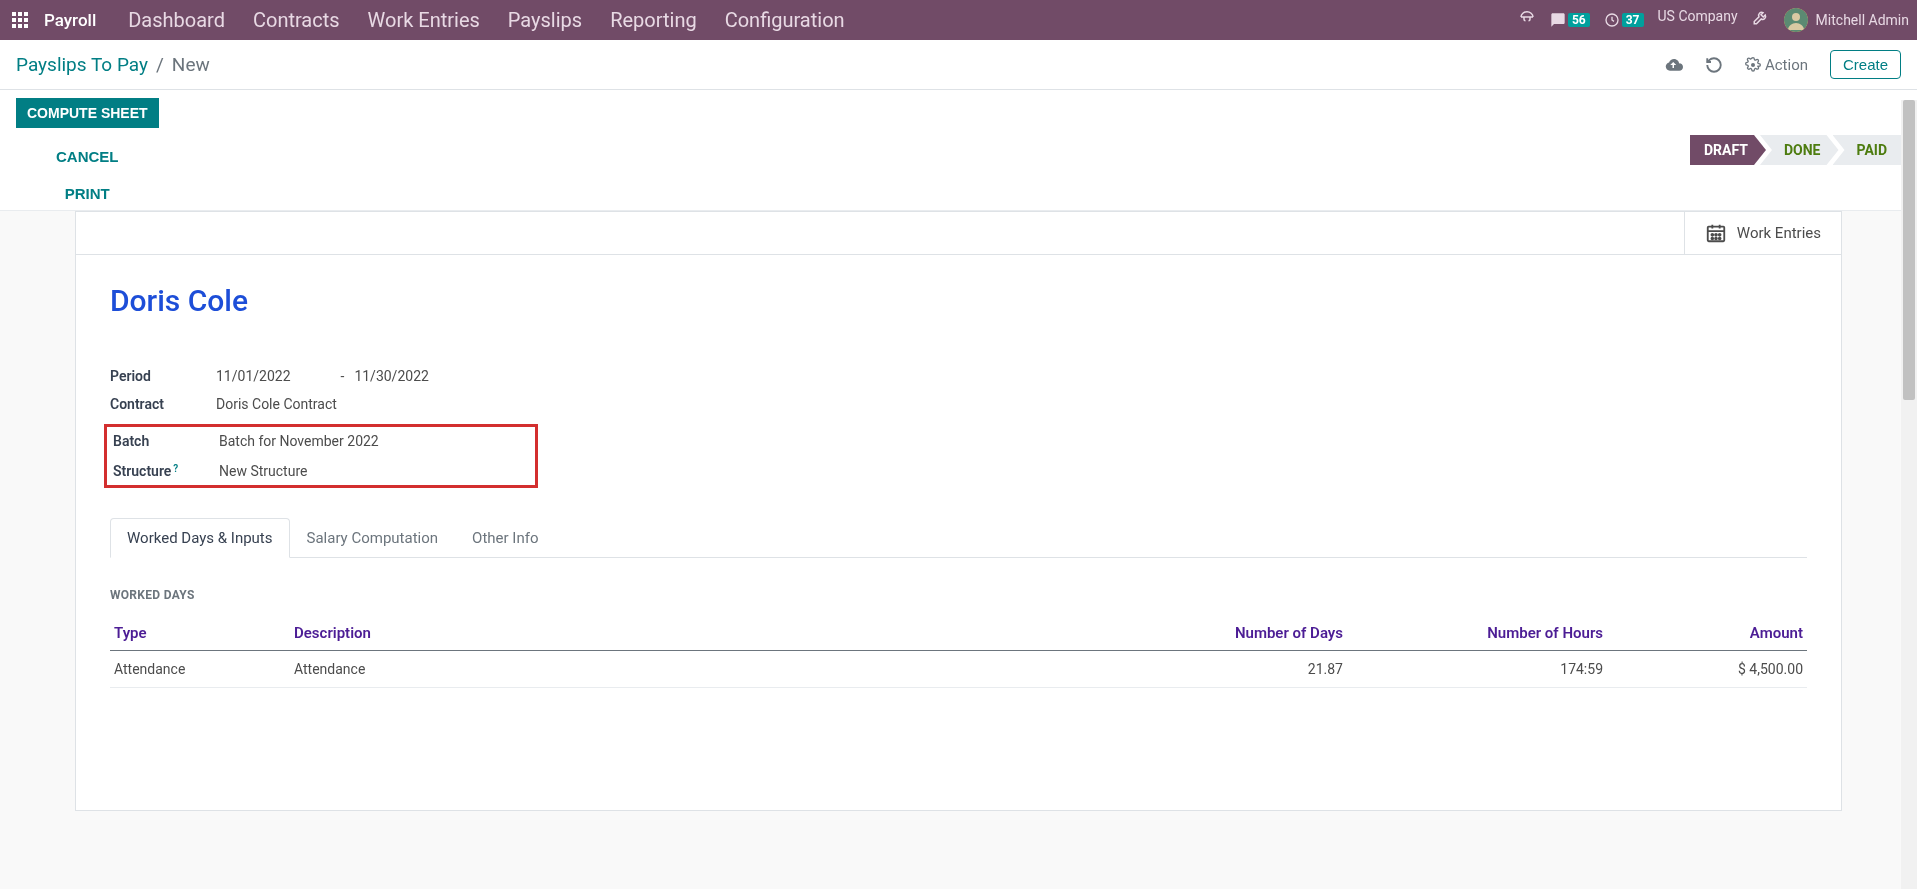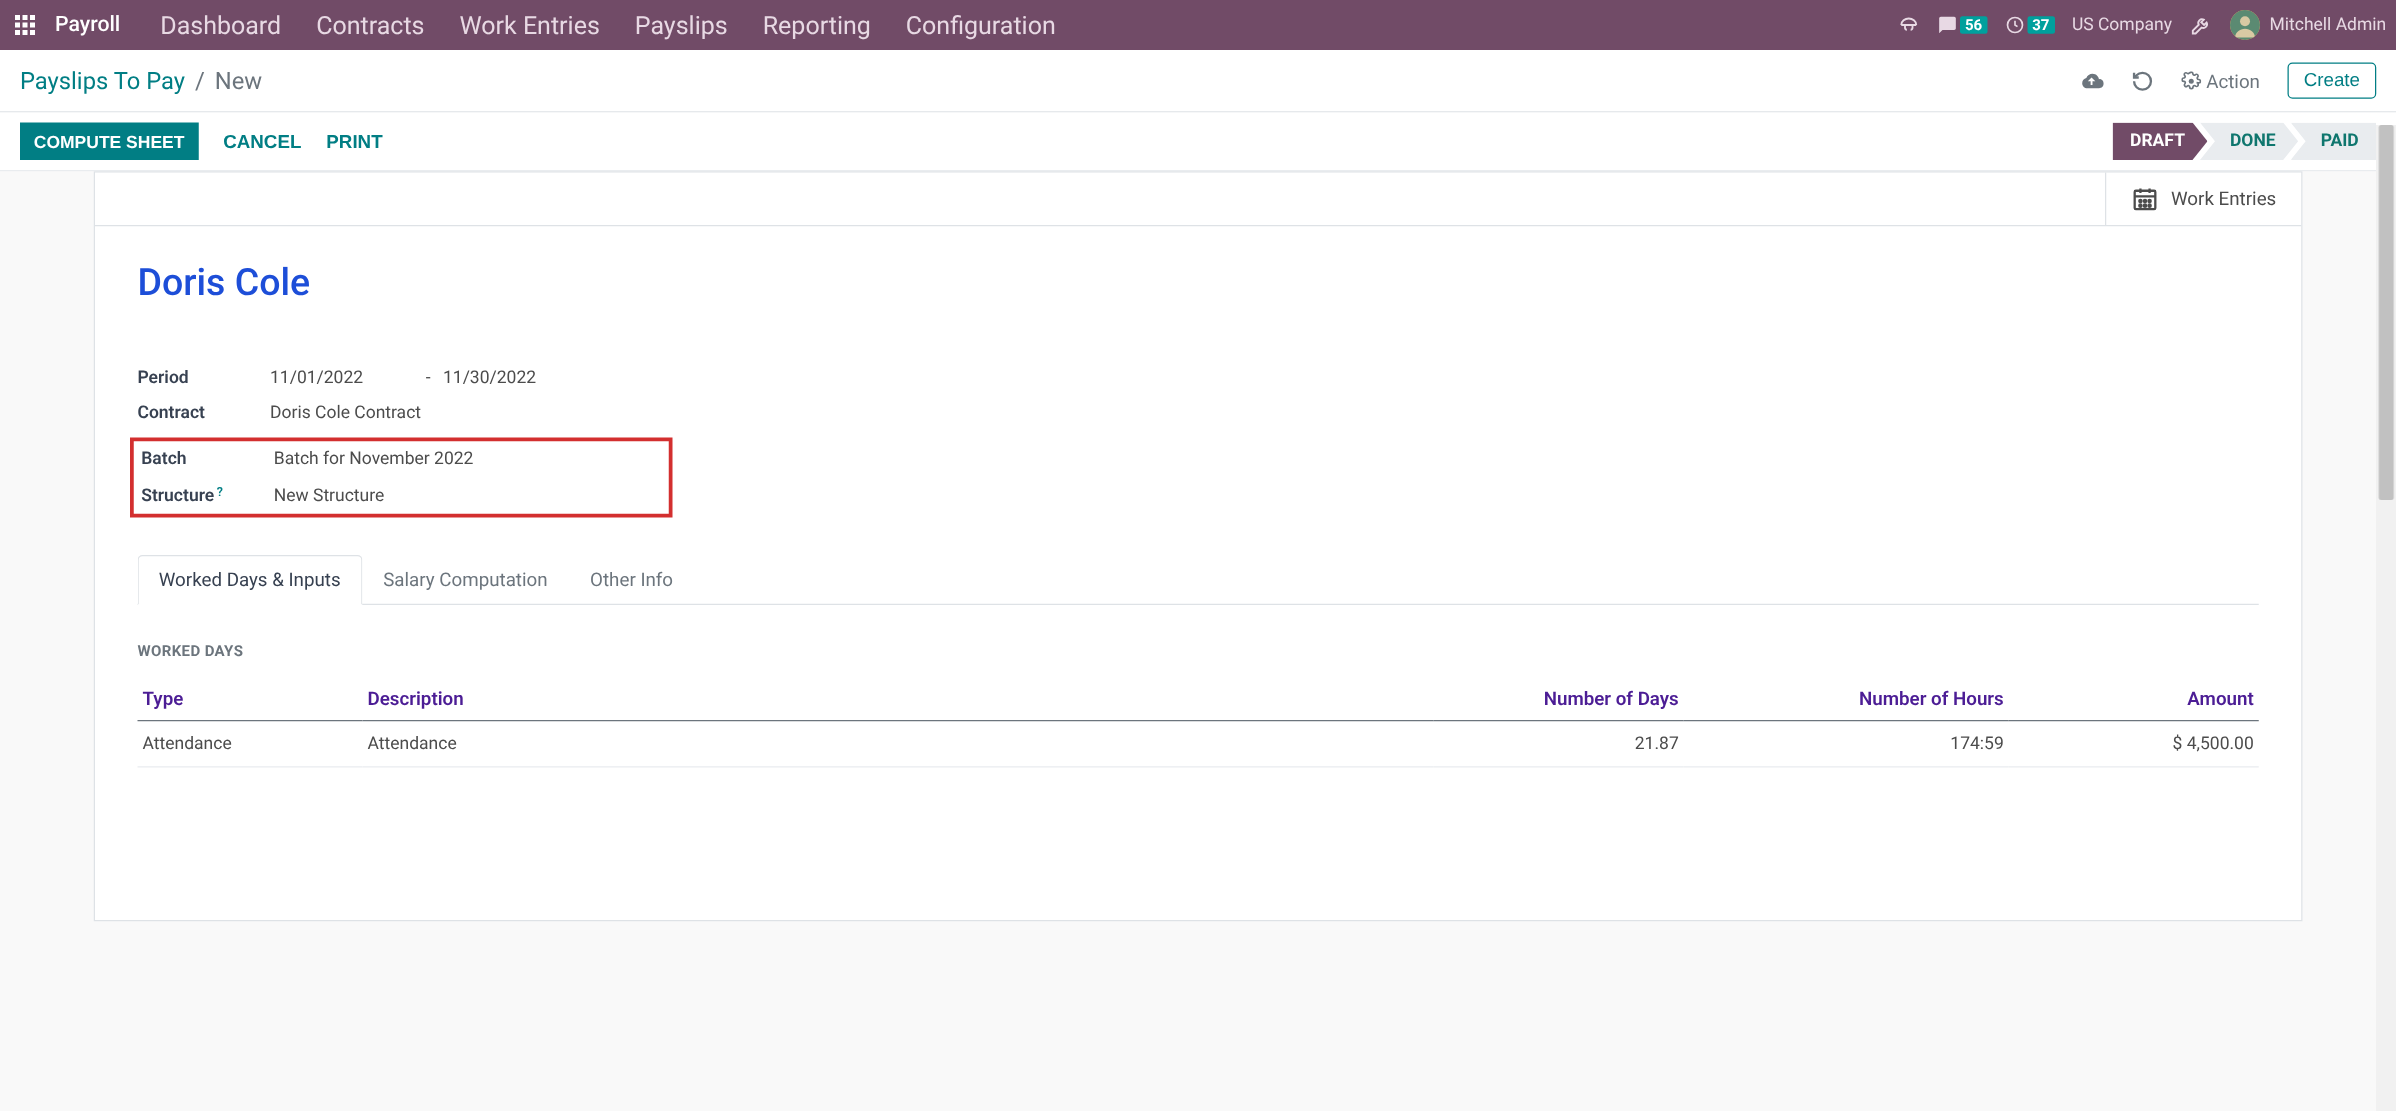--- a/index.html
+++ b/index.html
@@ -4,44 +4,44 @@
 <style>
 * { box-sizing: border-box; margin: 0; padding: 0; }
 body { font-family: -apple-system, BlinkMacSystemFont, "Segoe UI", Roboto, "Helvetica Neue", sans-serif; font-size: 14px; color: #374151; background: #f9f9f9; overflow-x: hidden; }
 
 
 .top-nav { background: #714B67; color: #fff; height: 40px; display: flex; align-items: center; padding: 0 8px; }
 .top-nav .apps-icon { width: 24px; height: 24px; display: flex; align-items: center; justify-content: center; margin-right: 12px; cursor: pointer; }
 .top-nav .brand { font-size: 17px; font-weight: 500; margin-right: 20px; }
 .top-nav .nav-links { display: flex; gap: 4px; flex: 1; }
 .top-nav .nav-link { color: #e8d9e4; padding: 6px 12px; cursor: pointer; font-size: 20px; }
-.top-nav .right-section { display: flex; align-items: center; gap: 14px; margin-left: auto; }
+.top-nav .right-section { display: flex; gap: 14px; margin-left: auto; }
 .badge-item { display: flex; align-items: center; gap: 2px; cursor: pointer; }
 .badge-green { background: #00A09D; color: #fff; padding: 0 4px; border-radius: 2px; font-size: 12px; font-weight: bold; }
 .user-section { display: flex; align-items: center; gap: 8px; cursor: pointer; }
 .avatar { width: 24px; height: 24px; border-radius: 50%; background: #c9a868; overflow: hidden; display:flex; align-items:center; justify-content:center; font-size:11px; color:#fff; }
 
 
 .breadcrumb-bar { background: #fff; border-bottom: 1px solid #dee2e6; padding: 10px 16px; display: flex; align-items: center; }
 .breadcrumb { font-size: 19px; display: flex; align-items: center; gap: 8px; }
 .breadcrumb .link { color: #017E84; cursor: pointer; }
 .breadcrumb .sep { color: #6c757d; }
 .breadcrumb .current { color: #6c757d; }
 .breadcrumb-actions { margin-left: auto; display: flex; align-items: center; gap: 22px; }
 .action-icon { color: #6c757d; cursor: pointer; font-size: 16px; }
 .action-button { display: flex; align-items: center; gap: 4px; color: #6c757d; cursor: pointer; font-size: 15px; }
 .btn-create { border: 1px solid #017E84; color: #017E84; background: #fff; padding: 5px 12px; border-radius: 4px; cursor: pointer; font-size: 15px; }
 
 
 .status-bar { background: #fff; border-bottom: 1px solid #e9ecef; padding: 8px 16px; display: flex; align-items: center; }
-.status-actions { display: flex; align-items: center; gap: 20px; }
+.status-actions { display: flex; align-items: center; gap: 20px; flex-direction: column; }
 .btn-primary { background: #017E84; color: #fff; border: none; padding: 7px 11px; font-weight: bold; font-size: 14px; cursor: pointer; }
 .btn-link { color: #017E84; background: none; border: none; font-weight: bold; font-size: 15px; cursor: pointer; }
 .status-stages { margin-left: auto; display: flex; }
-.stage { position: relative; padding: 7px 18px 7px 24px; font-weight: bold; font-size: 14px; color: #0f766e; background: #e9ecef; clip-path: polygon(0 0, calc(100% - 12px) 0, 100% 50%, calc(100% - 12px) 100%, 0 100%, 12px 50%); margin-left: -6px; cursor: pointer;}
+.stage { position: relative; padding: 7px 18px 7px 24px; font-weight: bold; font-size: 14px; color: #4d7c0f; background: #e9ecef; clip-path: polygon(0 0, calc(100% - 12px) 0, 100% 50%, calc(100% - 12px) 100%, 0 100%, 12px 50%); margin-left: -6px; cursor: pointer;}
 .stage.first { clip-path: polygon(0 0, calc(100% - 12px) 0, 100% 50%, calc(100% - 12px) 100%, 0 100%); margin-left: 0; padding-left: 14px; }
 .stage.last { clip-path: polygon(0 0, 100% 0, 100% 100%, 0 100%, 12px 50%); padding-right: 14px; }
 .stage.active { background: #714B67; color: #fff; z-index: 2; }
 
 
 .main-wrap { padding: 0 75px 40px; position: relative; }
 .sheet { background: #fff; border: 1px solid #dee2e6; min-height: 600px; }
 .sheet-header { border-bottom: 1px solid #dee2e6; display: flex; justify-content: flex-end; }
 .stat-button { border-left: 1px solid #dee2e6; padding: 10px 20px; display: flex; align-items: center; gap: 10px; cursor: pointer; color: #4c4c4c; font-size: 15px; }
 .sheet-body { padding: 28px 34px; }

